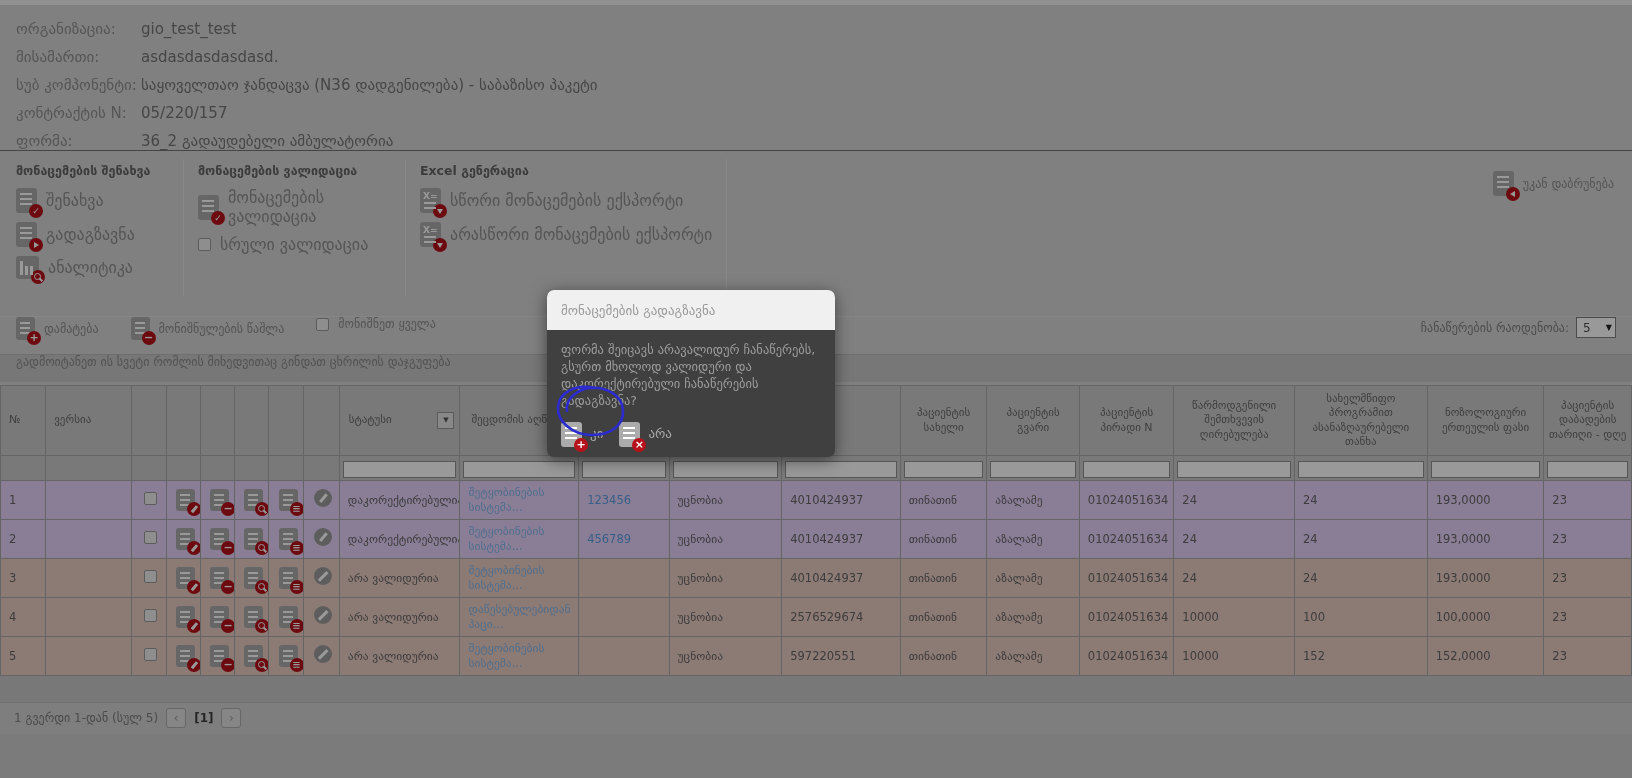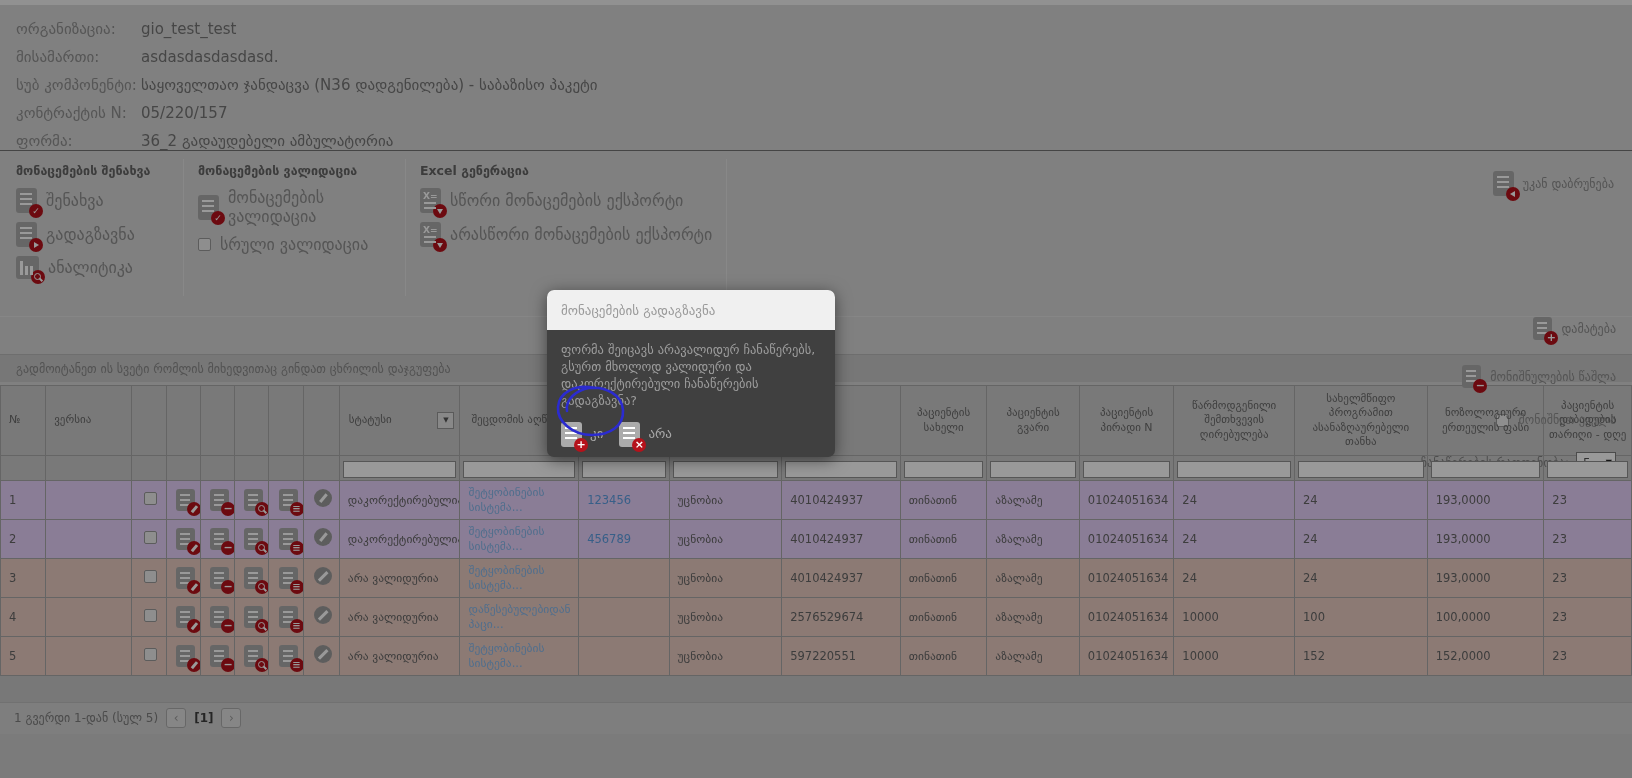--- a/index.html
+++ b/index.html
@@ -48,29 +48,29 @@
   .badge.search::before { content:""; position:absolute; left:3px; top:3px; width:5px; height:5px; border:1.5px solid #fff; border-radius:50%; }
   .badge.search::after  { content:""; position:absolute; left:9px; top:8px; width:1.5px; height:4px; background:#fff; transform:rotate(-45deg); }
 
   .circ { width:18px; height:18px; border-radius:50%; background:#9C9C9C; position:relative; display:inline-block; }
   .circ.pencil::before { content:""; position:absolute; left:8px; top:4px; width:2.5px; height:10px; background:#fff; transform:rotate(40deg); }
   .circ.block::before  { content:""; position:absolute; left:3px; top:8px; width:12px; height:2.5px; background:#fff; transform:rotate(-45deg); }
 
   .cb { width:13px; height:13px; background:#EDEDED; border:1px solid #9A9A9A; border-radius:2px; display:inline-block; cursor:pointer; }
 
   
-  .actionbar { height:38px; margin-top:20px; border-top:1px solid #E0E0E0; display:flex; align-items:flex-end; padding:0 16px; gap:25px; font-size:12px; color:#8E8E8E;flex-direction:column; }
+  .actionbar { height:38px; margin-top:20px; border-top:1px solid #E0E0E0; display:flex; align-items:flex-start; padding:0 16px; gap:32px; font-size:12px; color:#8E8E8E; }
   .abtn { display:flex; align-items:center; gap:9px; cursor:pointer; }
   .abtn .doc-icon { width:19px; height:23px; }
   .records { margin-left:auto; display:flex; align-items:center; gap:7px; color:#828282; }
   .select { width:40px; height:21px; background:#fff; border:1px solid #7E7E7E; display:flex; align-items:center; justify-content:space-between; padding:0 3px 0 6px; font-size:12px; color:#4d4d4d; cursor:pointer; }
   .select .caret { font-size:8px; color:#222; }
 
   
-  .groupbar { height:28px; margin-top:0; background:#C6C6C6; border-top:1px solid #B7B7B7; display:flex; align-items:center; padding-left:16px; font-size:12px; color:#8A8A8A; }
+  .groupbar { height:28px; margin-top:0; background:#C6C6C6; border-top:1px solid #B7B7B7; display:flex; padding-left:16px; font-size:12px; color:#8A8A8A; }
 
   
   table.grid { width:1632px; table-layout:fixed; border-collapse:collapse; margin-top:3px; background:#CACACA; }
   .grid th, .grid td { border:1px solid #A9A9A9; overflow:hidden; }
   .grid thead th { height:70px; background:#CACACA; font-size:11px; font-weight:normal; color:#6A6A6A; text-align:center; vertical-align:middle; line-height:1.3; padding:2px 3px; }
   .grid thead th.left { text-align:left; padding-left:8px; }
   .grid thead th.bottom { vertical-align:bottom; padding-bottom:6px; }
   .grid tr.filter td { height:24px; background:#CACACA; padding:2px 3px; }
   .grid tr.filter input { width:100%; height:17px; border:1px solid #8F8F8F; background:#fff; font-size:11px; padding:0 3px; }
   .grid tbody tr.data td { height:39px; font-size:11.5px; color:#666; padding:2px 4px 2px 8px; vertical-align:middle; }

